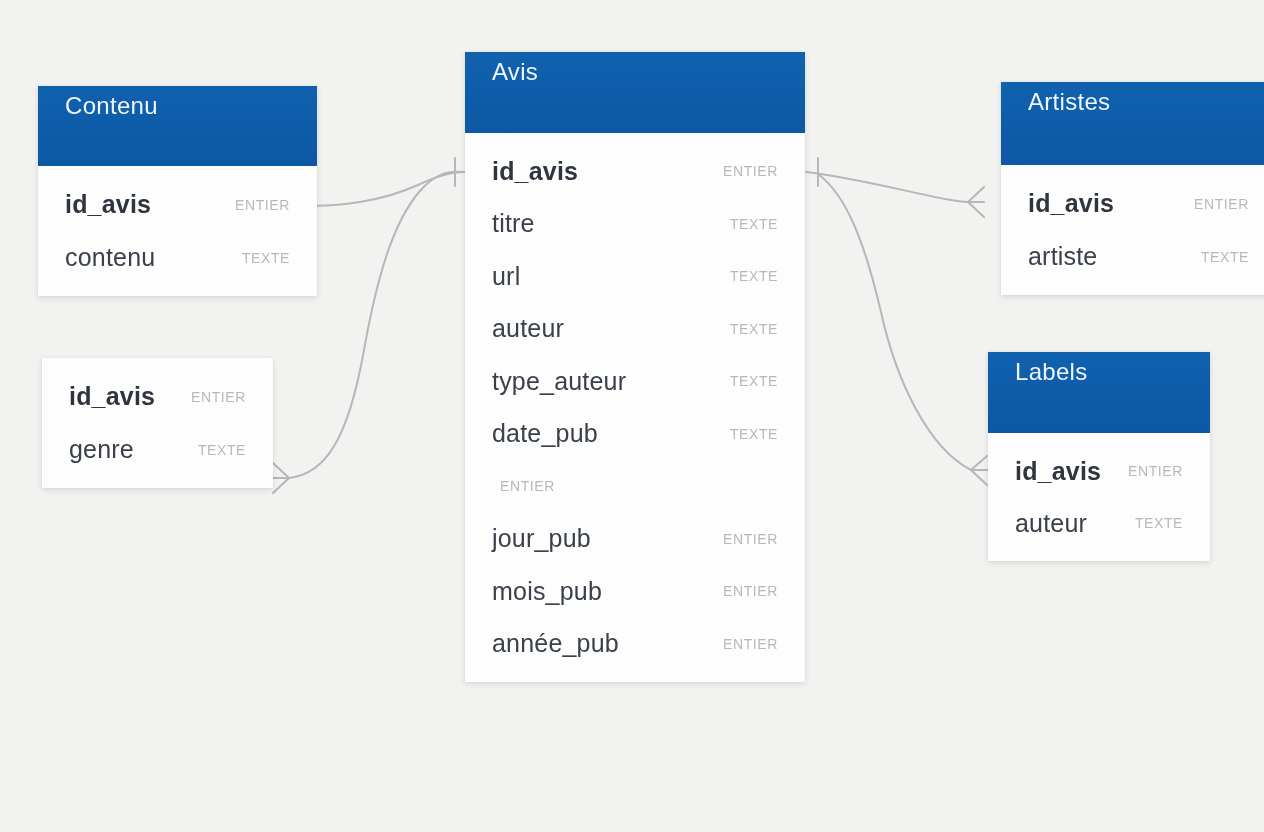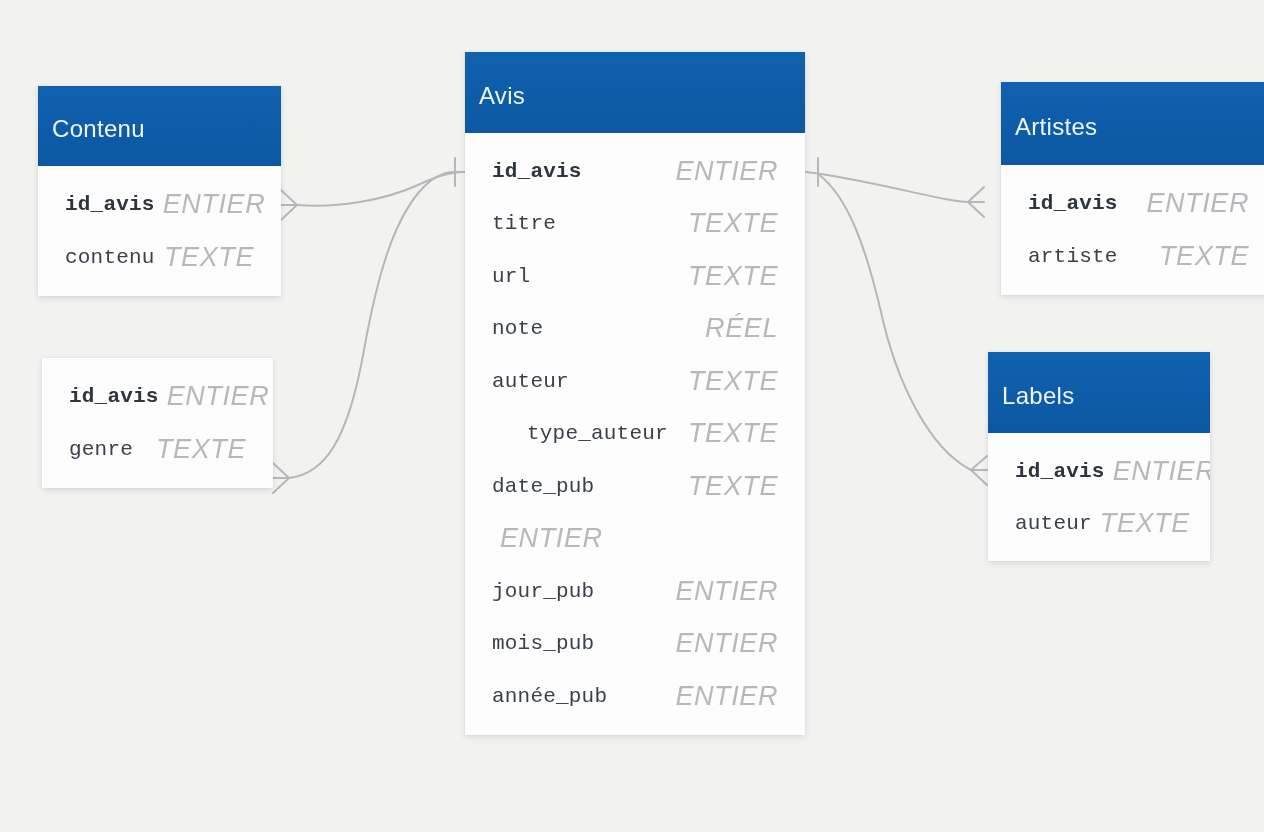--- a/index.html
+++ b/index.html
@@ -33,61 +33,58 @@
     position: absolute;
     z-index: 2;
     background: #fdfdfd;
     box-shadow: 0 2px 6px rgba(60,60,60,0.14), 0 0 1px rgba(60,60,60,0.12);
     overflow: hidden;
   }
   .entity-header {
     background: linear-gradient(180deg, #1061ae 0%, #0c58a4 100%);
     color: #eef5fc;
     display: flex;
-    align-items: center;
-    padding-left: 14px;
+    padding-left: 27px;
     padding-top: 6px;
     box-sizing: border-box;
     font-size: 24px;
     letter-spacing: 0.3px;
     overflow: hidden;
     white-space: nowrap;
   }
   .entity-body {
     padding: 12px 0;
   }
   .field-row {
     display: flex;
     align-items: center;
     justify-content: space-between;
     padding: 0 27px;
     box-sizing: border-box;
     overflow: hidden;
     white-space: nowrap;
   }
   .field-name {
-    font-size: 21px;
+    font-size: 25px;
     color: #3a414b;
     letter-spacing: 0.2px;
     white-space: nowrap;
     flex: 0 0 auto;
-    font-family: Liberation Mono, monospace;
   }
   .field-name.key {
     font-weight: 700;
     color: #2e353e;
   }
   .field-type {
-    font-size: 27px;
+    font-size: 14px;
     color: #b6b9bc;
     letter-spacing: 0.6px;
     white-space: nowrap;
     flex: 0 0 auto;
     margin-left: 8px;
-    font-style: italic;
   }
 </style>
 </head>
 <body>
 
 <div id="canvas">
 
   <svg id="rel-layer" viewBox="0 0 1264 832" xmlns="http://www.w3.org/2000/svg">
 
     <g class="rel">
@@ -107,21 +104,21 @@
       <path d="M968,202 L984,187 M968,202 L984,202 M968,202 L984,217"></path>
     </g>
 
     <g class="rel">
       <path d="M818,174 C848,196 866,248 881,312 C896,380 928,448 971,470"></path>
       <path d="M971,470 L987,456 M971,470 L987,470 M971,470 L987,485"></path>
     </g>
   </svg>
 
   <div id="entities">
-      <div class="entity" style="left: 38px; top: 86px; width: 243px;">
+      <div class="entity" style="left: 38px; top: 86px; width: 279px;">
         <div class="entity-header" style="height: 80px;">
           <span>Contenu</span>
         </div>
         <div class="entity-body">
           <div class="field-row" style="height: 53px;">
             <span class="field-name key">id_avis</span>
             <span class="field-type">ENTIER</span>
           </div>
           <div class="field-row" style="height: 53px;">
             <span class="field-name">contenu</span>
@@ -152,28 +149,24 @@
           </div>
           <div class="field-row" style="height: 52.5px;">
             <span class="field-name">titre</span>
             <span class="field-type">TEXTE</span>
           </div>
           <div class="field-row" style="height: 52.5px;">
             <span class="field-name">url</span>
             <span class="field-type">TEXTE</span>
           </div>
           <div class="field-row" style="height: 52.5px;">
-            <span class="field-name">note</span>
-            <span class="field-type">RÉEL</span>
-          </div>
-          <div class="field-row" style="height: 52.5px;">
             <span class="field-name">auteur</span>
             <span class="field-type">TEXTE</span>
           </div>
-          <div class="field-row" style="height: 52.5px; margin-left: 35px;">
+          <div class="field-row" style="height: 52.5px;">
             <span class="field-name">type_auteur</span>
             <span class="field-type">TEXTE</span>
           </div>
           <div class="field-row" style="height: 52.5px;">
             <span class="field-name">date_pub</span>
             <span class="field-type">TEXTE</span>
           </div>
           <div class="field-row" style="height: 52.5px;">
             <span class="field-type">ENTIER</span>
           </div>

